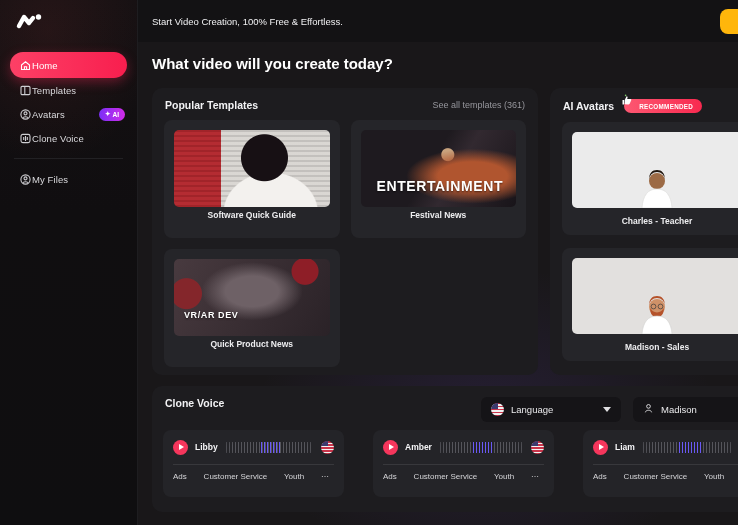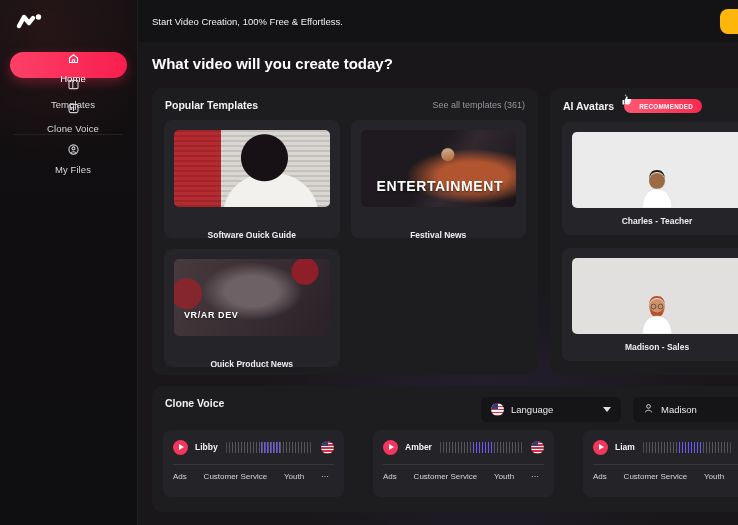--- a/index.html
+++ b/index.html
@@ -7,22 +7,22 @@
     font-family:"Liberation Sans", sans-serif; }
   .app { position:relative; width:738px; height:525px; overflow:hidden; }
 
   
   .sidebar { position:absolute; left:0; top:0; width:138px; height:525px;
     background: radial-gradient(80% 25% at 35% 6%, rgba(150,55,55,0.14), transparent),
                 linear-gradient(180deg,#141012 0%, #100e10 40%, #0f0e10 100%);
     border-right:1px solid #1e1d20; z-index:3; }
   .logo { position:absolute; left:15px; top:12px; width:30px; height:20px; cursor:pointer; }
   .nav { position:absolute; top:52px; left:0; width:100%; }
-  .nav-item { display:flex; align-items:center; gap:8px; height:24px; margin:0 10px;
-    padding-left:9px; border-radius:13px; color:#d9d9dc; font-size:9.5px; cursor:pointer;flex-direction:column; }
+  .nav-item { display:flex; align-items:center; height:24px; margin:0 10px;
+    padding-left:9px; border-radius:13px; color:#d9d9dc; font-size:9.5px; cursor:pointer; }
   .nav-item.active { background:linear-gradient(90deg,#fd4066,#f81e4e); height:26px;
     color:#fff; box-shadow:0 4px 12px rgba(248,40,90,0.35); }
   .nav-icon { width:13px; height:13px; display:flex; align-items:center; }
   .nav-icon svg { width:13px; height:13px; stroke:#cfcfd3; fill:none; stroke-width:1.1; }
   .nav-item.active .nav-icon svg { stroke:#fff; }
   .nav-label { font-weight:400; letter-spacing:0.1px; }
   .nav-divider { border-top:1px solid #222124; margin:8px 14px; }
   .ai-badge { margin-left:auto; margin-right:2px; display:flex; align-items:center; gap:2px;
     background:linear-gradient(90deg,#7b2ff7,#d12ce8); color:#fff; font-size:6.5px;
     font-weight:700; padding:2.5px 6px; border-radius:8px; }
@@ -43,21 +43,21 @@
   .panel { position:absolute; background:#1d1c1f; border-radius:10px; }
   .panel-head { display:flex; align-items:center; padding:11px 13px 9px; }
   .panel-title { color:#f2f2f4; font-size:10.5px; font-weight:700; }
   .see-all { margin-left:auto; color:#96969c; font-size:9px; cursor:pointer; }
 
   
   .templates-panel { left:14px; top:46px; width:386px; height:287px; }
   .tpl-grid { display:grid; grid-template-columns:1fr 1fr; gap:11px; padding:0 12px; }
   .tpl-card { background:#252529; border-radius:8px; height:118px; cursor:pointer; overflow:hidden; }
   .thumb { margin:10px 10px 0; height:77px; border-radius:5px; position:relative; overflow:hidden; }
-  .tpl-label { text-align:center; color:#ededef; font-size:8.5px; font-weight:700; margin-top:23px; }
+  .tpl-label { text-align:center; color:#ededef; font-size:8.5px; font-weight:700; margin-top:3px; }
   .thumb-0 { background:
       radial-gradient(circle at 58% 36%, #171014 0 23px, transparent 24px),
       radial-gradient(ellipse at 62% 108%, #f3f1ee 0 34%, transparent 35%),
       repeating-linear-gradient(180deg, rgba(0,0,0,0.10) 0 2px, rgba(255,255,255,0.02) 2px 5px),
       linear-gradient(90deg,#b3282e 0 30%, #d9d6d2 30%); }
   .thumb-1 { background:
       radial-gradient(circle at 22% 58%, #5c6b7d 0 9px, transparent 10px),
       radial-gradient(circle at 44% 26%, #8d7d6d 0 8px, transparent 9px),
       radial-gradient(circle at 68% 62%, #5a6878 0 10px, transparent 11px),
       radial-gradient(circle at 86% 36%, #6d7888 0 8px, transparent 9px),
@@ -150,20 +150,34 @@
           <svg viewBox="0 0 13 13">
               <rect x="2" y="2.4" width="9" height="8.2" rx="1.2"></rect>
               <line x1="5.8" y1="2.4" x2="5.8" y2="10.6"></line>
             </svg>
         </span>
         <span class="nav-label">Templates</span>
       </div>
       <div class="nav-item">
         <span class="nav-icon">
           <svg viewBox="0 0 13 13">
+              <circle cx="6.5" cy="6.5" r="4.6"></circle>
+              <circle cx="6.5" cy="5.4" r="1.5"></circle>
+              <path d="M3.8 9.8 C4.3 8.3 8.7 8.3 9.2 9.8"></path>
+            </svg>
+        </span>
+        <span class="nav-label">Avatars</span>
+        <span class="ai-badge">
+            <span>✦</span>
+            <span>AI</span>
+          </span>
+      </div>
+      <div class="nav-item">
+        <span class="nav-icon">
+          <svg viewBox="0 0 13 13">
               <rect x="2" y="2.4" width="9" height="8.2" rx="1.8"></rect>
               <line x1="4.7" y1="5" x2="4.7" y2="8"></line>
               <line x1="6.5" y1="4" x2="6.5" y2="9"></line>
               <line x1="8.3" y1="5" x2="8.3" y2="8"></line>
             </svg>
         </span>
         <span class="nav-label">Clone Voice</span>
       </div>
       <div class="nav-divider"></div>
       <div class="nav-item">

